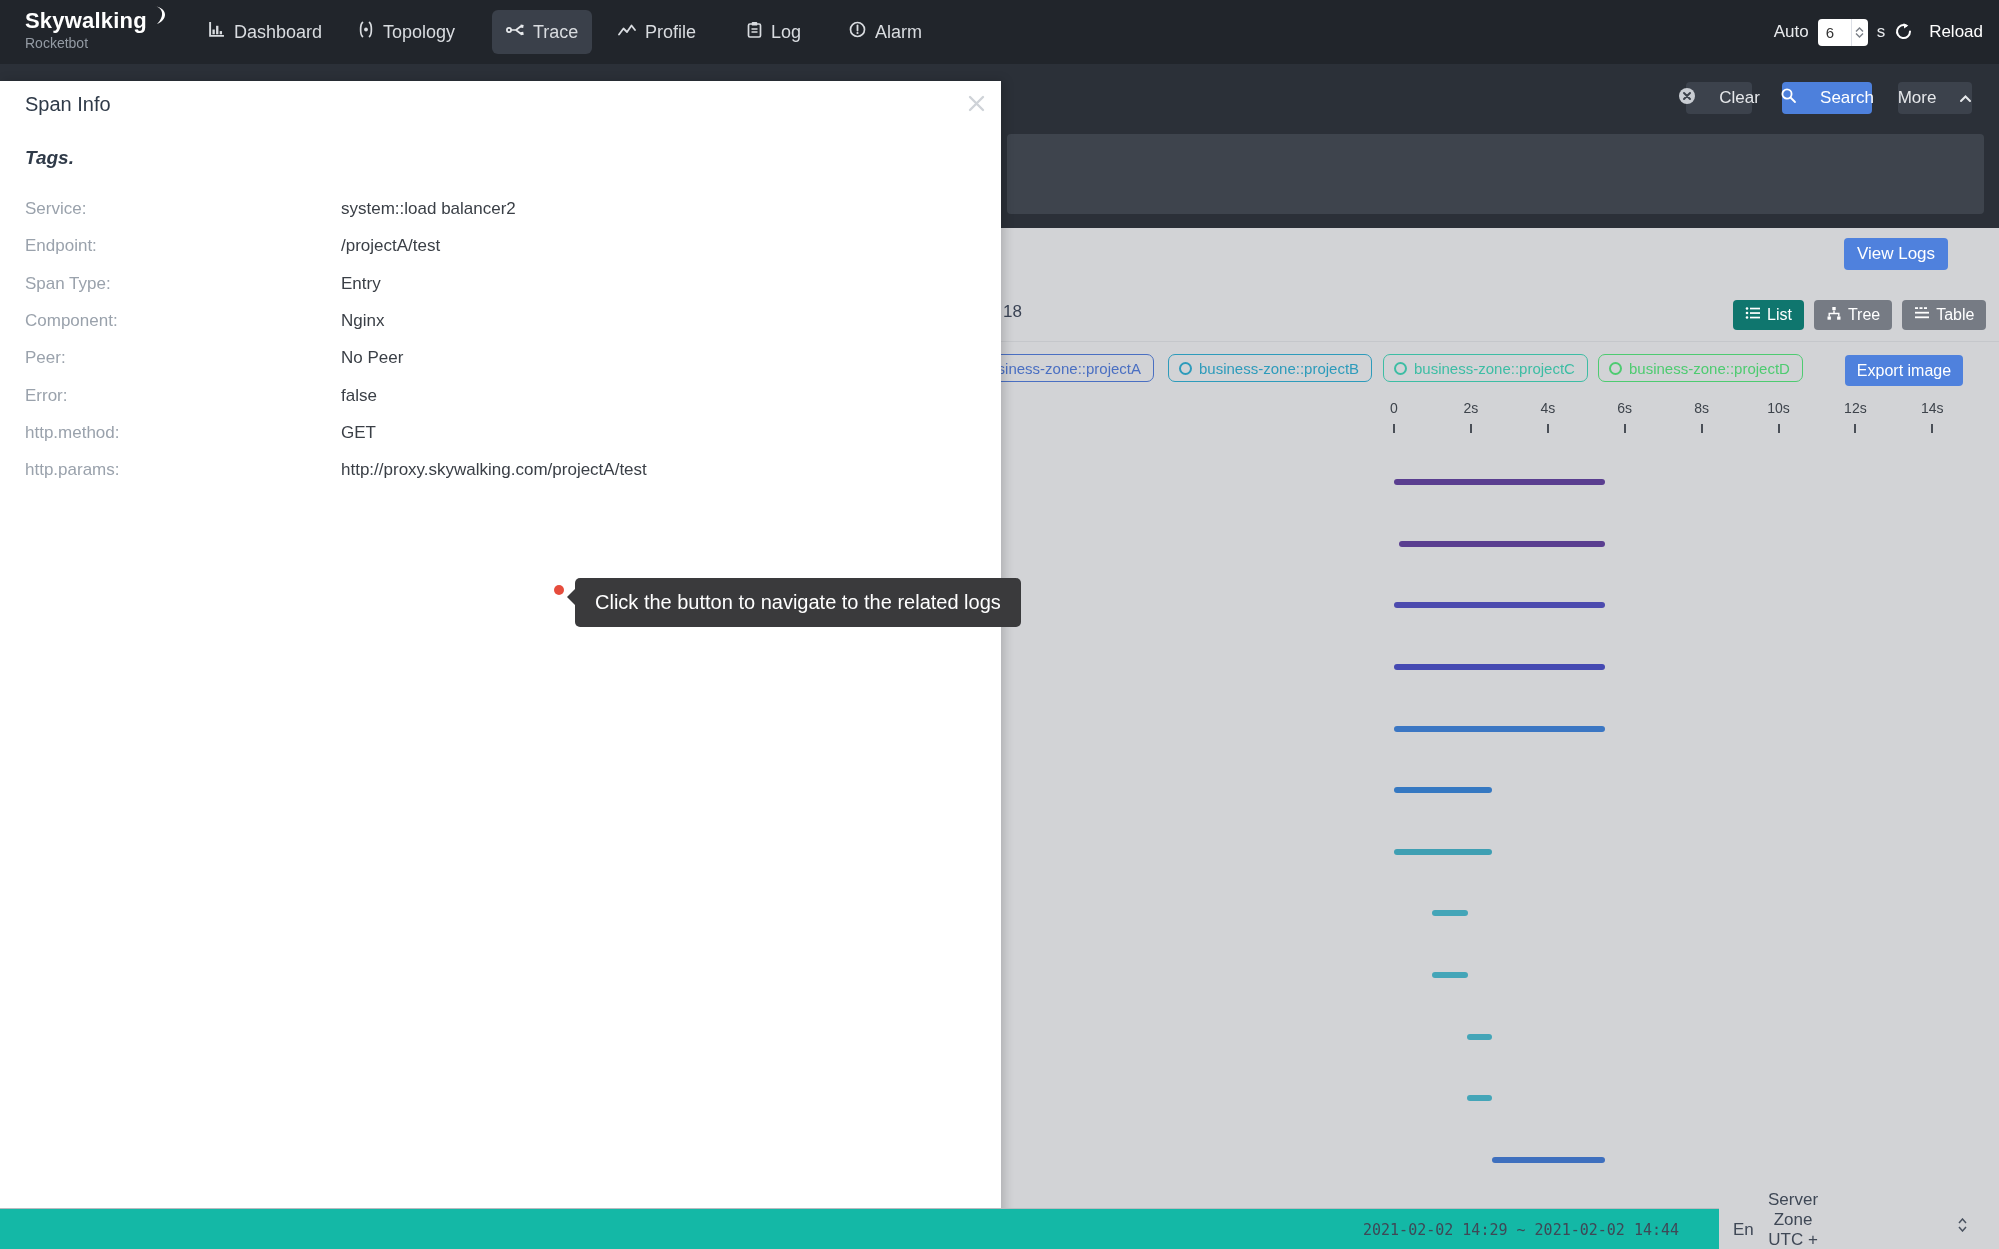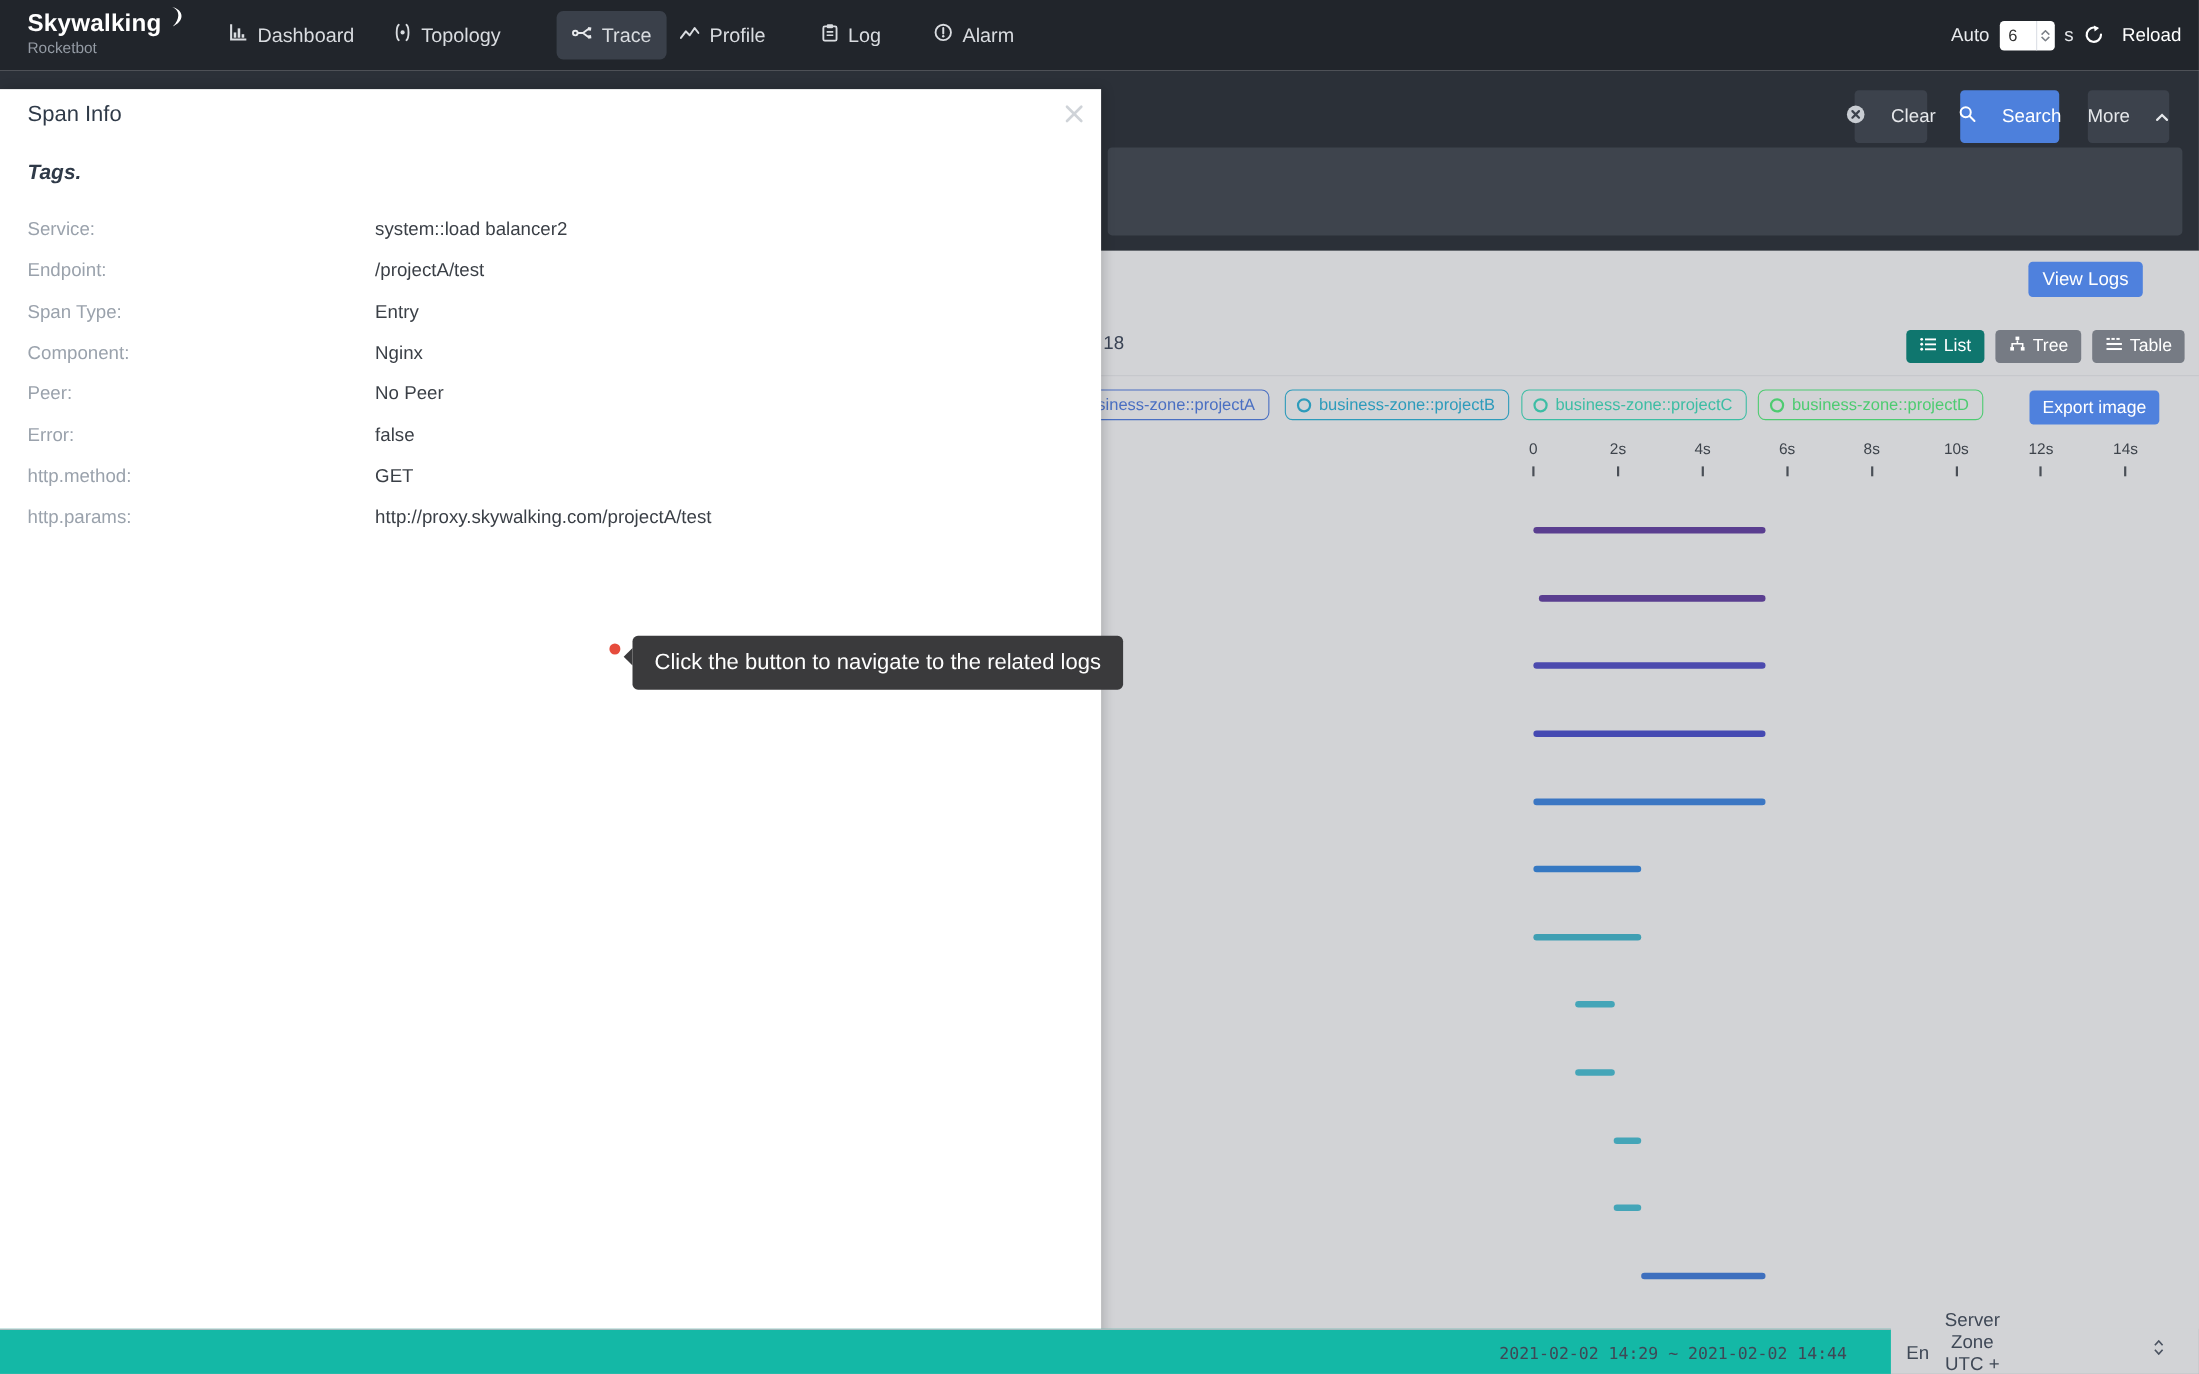--- a/index.html
+++ b/index.html
@@ -17,21 +17,21 @@
   .nav-item svg{flex:0 0 auto;}
   .nav-right{position:absolute;right:16px;top:0;height:64px;display:flex;align-items:center;gap:9px;color:#e8eaed;font-size:17px;}
   .num-input{position:relative;width:50px;height:27px;background:#fff;border-radius:4px;display:flex;align-items:center;overflow:hidden;}
   .num-input input{width:32px;border:0;outline:none;padding:0 0 0 8px;font-size:15px;color:#333;background:transparent;}
   .num-spin{position:absolute;right:0;top:0;width:17px;height:100%;border-left:1px solid #dcdfe6;display:flex;flex-direction:column;align-items:center;justify-content:center;gap:1px;cursor:pointer;}
   .reload{display:flex;align-items:flex-start;gap:16px;cursor:pointer;color:#fff;}
 
   
   .dark-band{position:absolute;left:0;top:64px;width:1999px;height:164px;background:#2b3038;z-index:1;}
   .cond-box{position:absolute;left:1007px;top:70px;width:977px;height:80px;background:#3e444d;border-radius:4px;}
-  .band-btn{position:absolute;top:18px;height:48px;border-radius:4px;display:flex;align-items:center;justify-content:center;gap:23px;color:#e6e8eb;font-size:17px;cursor:pointer;border:none;}
+  .band-btn{position:absolute;top:18px;height:32px;border-radius:4px;display:flex;align-items:center;justify-content:center;gap:23px;color:#e6e8eb;font-size:17px;cursor:pointer;border:none;}
   .btn-dark{background:#3c424c;}
   .btn-blue{background:#4d80dc;color:#fff;}
 
   
   .content{position:absolute;left:0;top:228px;width:1999px;height:980px;background:#d2d3d6;z-index:2;}
   .blue-btn{position:absolute;background:#4f81dd;color:#fff;border:none;border-radius:4px;font-size:17px;display:flex;align-items:center;justify-content:center;cursor:pointer;}
   .trace-id{position:absolute;left:1003px;top:74px;font-size:17px;color:#3a4354;}
   .mode-row{position:absolute;left:1733px;top:72px;display:flex;gap:10px;}
   .mode-btn{height:30px;padding:0 12px;border:none;border-radius:4px;color:#fff;font-size:16px;display:flex;align-items:center;gap:6px;cursor:pointer;background:#767b84;}
   .mode-btn.active{background:#0f766e;}
@@ -267,21 +267,21 @@
           <span>Dashboard</span>
         </div>
         <div class="nav-item" style="left: 344px;">
           <span><svg width="16" height="17" viewBox="0 0 16 16">
               <path d="M4.5 1C2 3 2 13 4.5 15" stroke="#d9dce0" stroke-width="1.7" fill="none" stroke-linecap="round"></path>
               <path d="M11.5 1c2.5 2 2.5 12 0 14" stroke="#d9dce0" stroke-width="1.7" fill="none" stroke-linecap="round"></path>
               <circle cx="8" cy="8" r="1.9" fill="#d9dce0"></circle>
             </svg></span>
           <span>Topology</span>
         </div>
-        <div class="nav-item active" style="left: 506px;">
+        <div class="nav-item active" style="left: 492px;">
           <span><svg width="18" height="16" viewBox="0 0 18 16">
               <circle cx="3" cy="8" r="2.1" fill="none" stroke="#e8eaed" stroke-width="1.7"></circle>
               <path d="M5.2 8H10M10 8l4.5-3.5M10 8l4.5 3.5" stroke="#e8eaed" stroke-width="1.7" fill="none" stroke-linecap="round"></path>
               <rect x="14.5" y="2.8" width="3" height="3" fill="#e8eaed" transform="rotate(10 16 4)"></rect>
               <rect x="14.5" y="10" width="3" height="3" fill="#e8eaed" transform="rotate(-10 16 11.5)"></rect>
             </svg></span>
           <span>Trace</span>
         </div>
         <div class="nav-item" style="left: 604px;">
           <span><svg width="18" height="15" viewBox="0 0 18 15">

